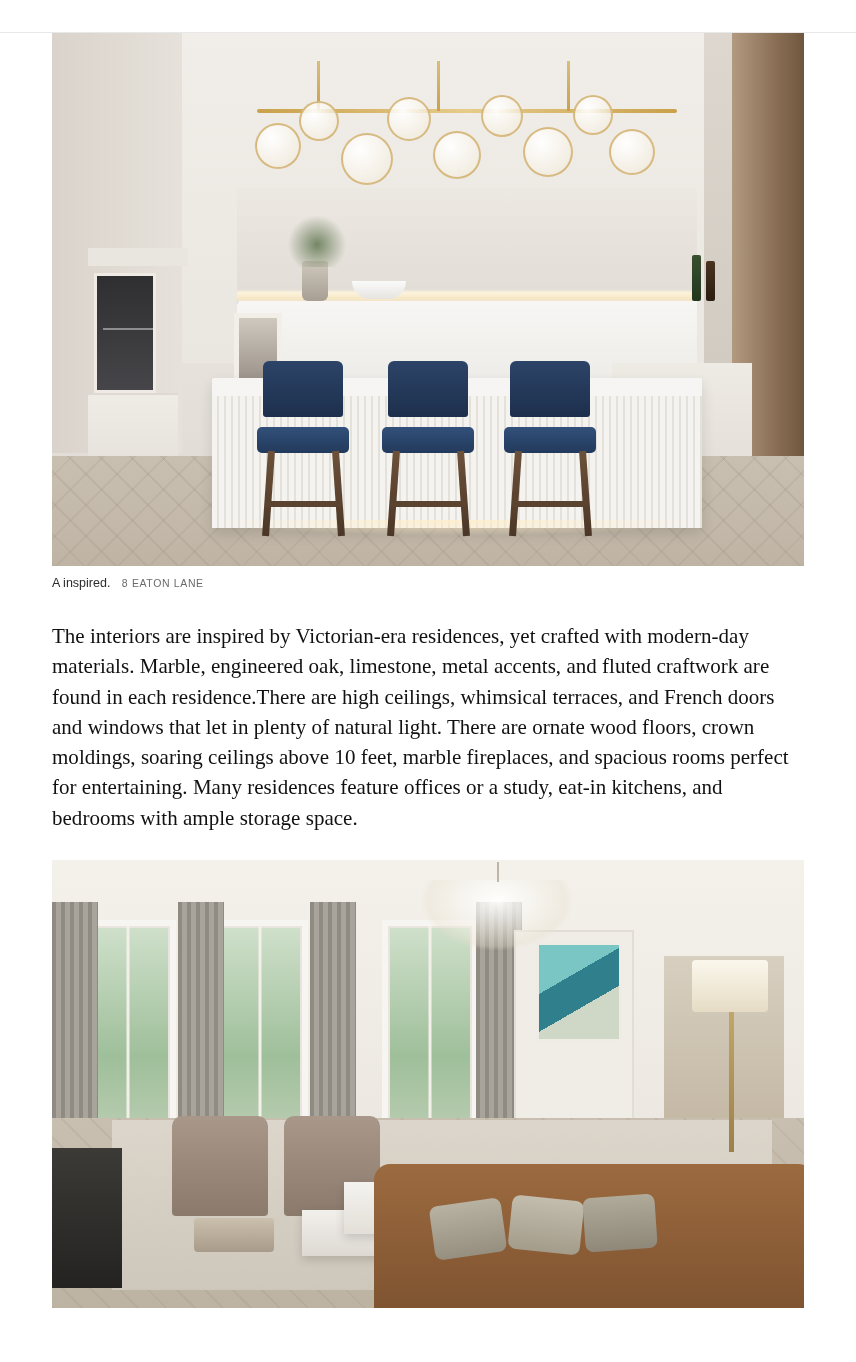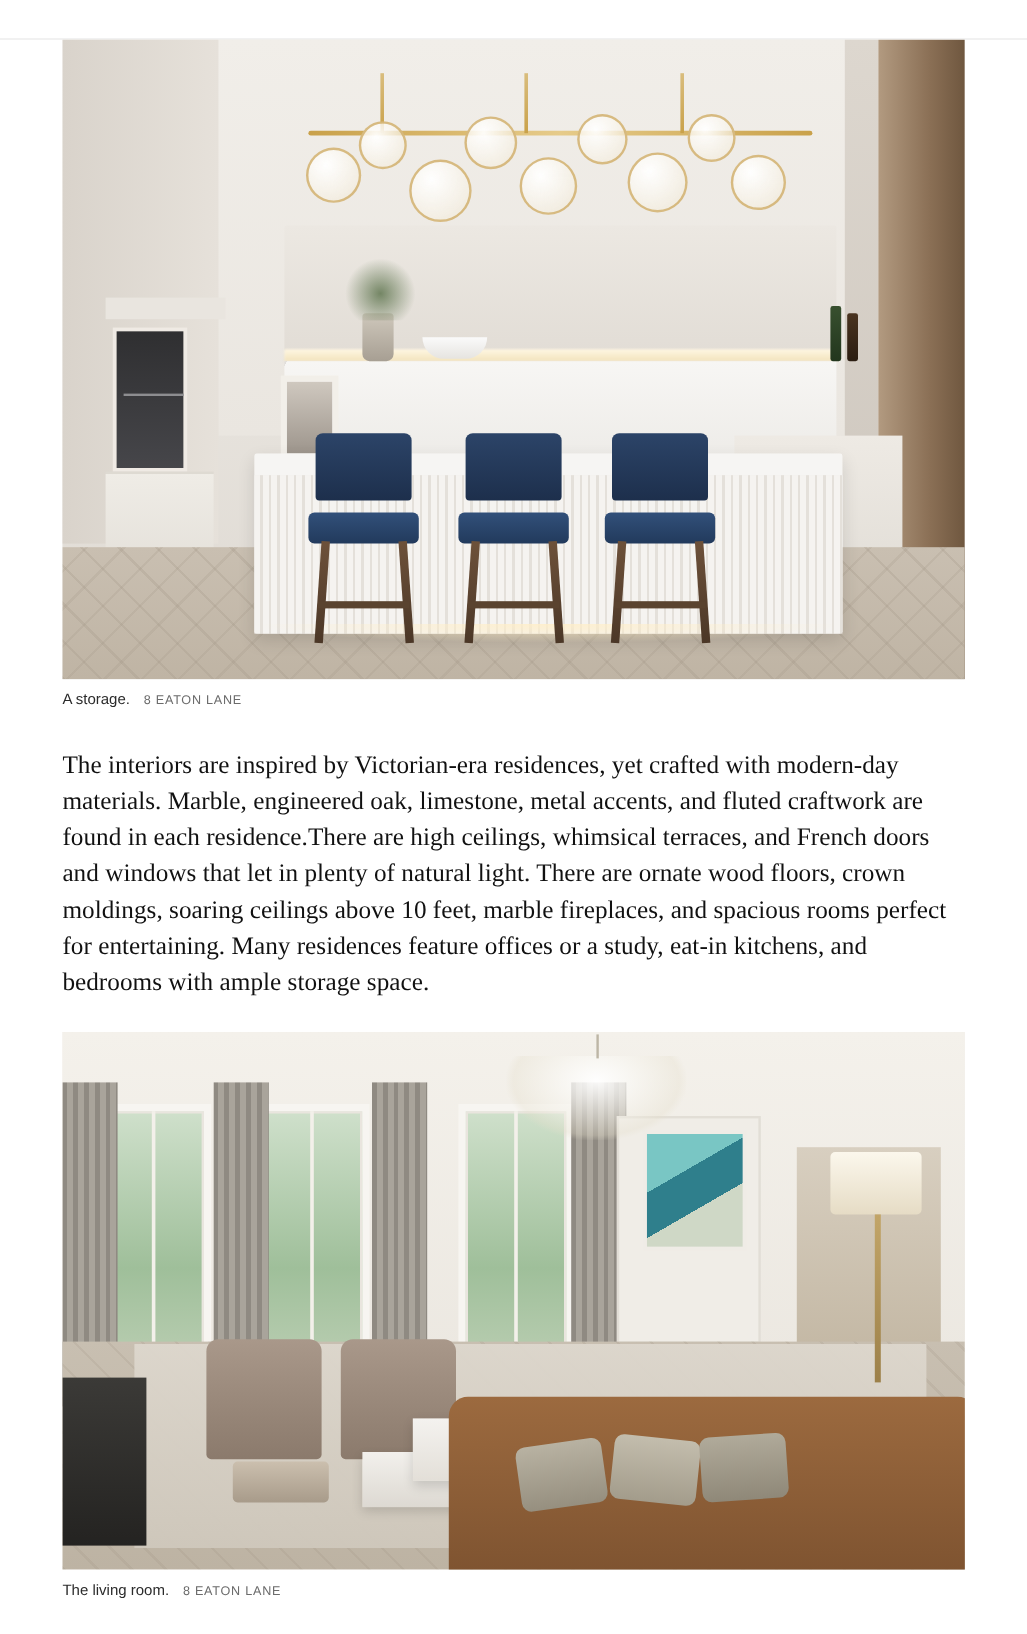--- a/index.html
+++ b/index.html
@@ -373,21 +373,21 @@
           <div class="seatback"></div>
           <div class="seat"></div>
           <div class="leg" style="left:8px;transform:rotate(4deg);"></div>
           <div class="leg" style="left:78px;transform:rotate(-4deg);"></div>
           <div class="rung"></div>
         </div>
 
       </div>
 
       <figcaption class="figure-caption">
-        <span class="cap-text">A storage.</span>
+        <span class="cap-text">A inspired.</span>
         <span class="cap-credit">8 EATON LANE</span>
       </figcaption>
     </figure>
 
     <p class="body-text">The interiors are inspired by Victorian-era residences, yet crafted with modern-day materials. Marble, engineered oak, limestone, metal accents, and fluted craftwork are found in each residence.There are high ceilings, whimsical terraces, and French doors and windows that let in plenty of natural light. There are ornate wood floors, crown moldings, soaring ceilings above 10 feet, marble fireplaces, and spacious rooms perfect for entertaining. Many residences feature offices or a study, eat-in kitchens, and bedrooms with ample storage space.</p>
 
     <figure class="figure figure-2">
       <div class="figure-media living" aria-label="A formal living room with tall French windows, grey drapery, a crystal chandelier, marble coffee tables, a brown velvet sectional sofa and a pale area rug.">
 
         <div class="l-wall"></div>
@@ -423,20 +423,16 @@
 
         <div class="l-sofa"></div>
         <div style="position:absolute;right:300px;bottom:52px;width:72px;height:54px;background:linear-gradient(#b8b2a2,#968f7f);border-radius:8px;transform:rotate(-8deg);"></div>
         <div style="position:absolute;right:222px;bottom:56px;width:72px;height:54px;background:linear-gradient(#c3bdad,#a39c8b);border-radius:8px;transform:rotate(6deg);"></div>
         <div style="position:absolute;right:148px;bottom:58px;width:72px;height:54px;background:linear-gradient(#b0aa9a,#8f8878);border-radius:8px;transform:rotate(-4deg);"></div>
 
         <div style="position:absolute;left:0;bottom:20px;width:70px;height:140px;background:linear-gradient(#3b3a37,#242321);"></div>
 
       </div>
 
-      <figcaption class="figure-caption">
-        <span class="cap-text">The living room.</span>
-        <span class="cap-credit">8 EATON LANE</span>
-      </figcaption>
     </figure>
 
   </div>
 </div>
 
 </body></html>

